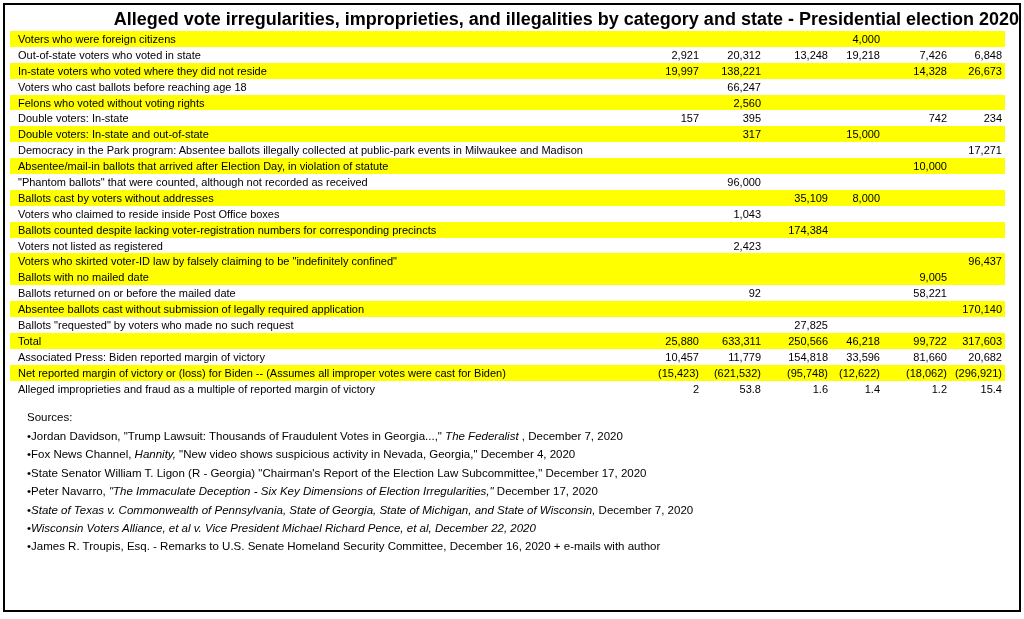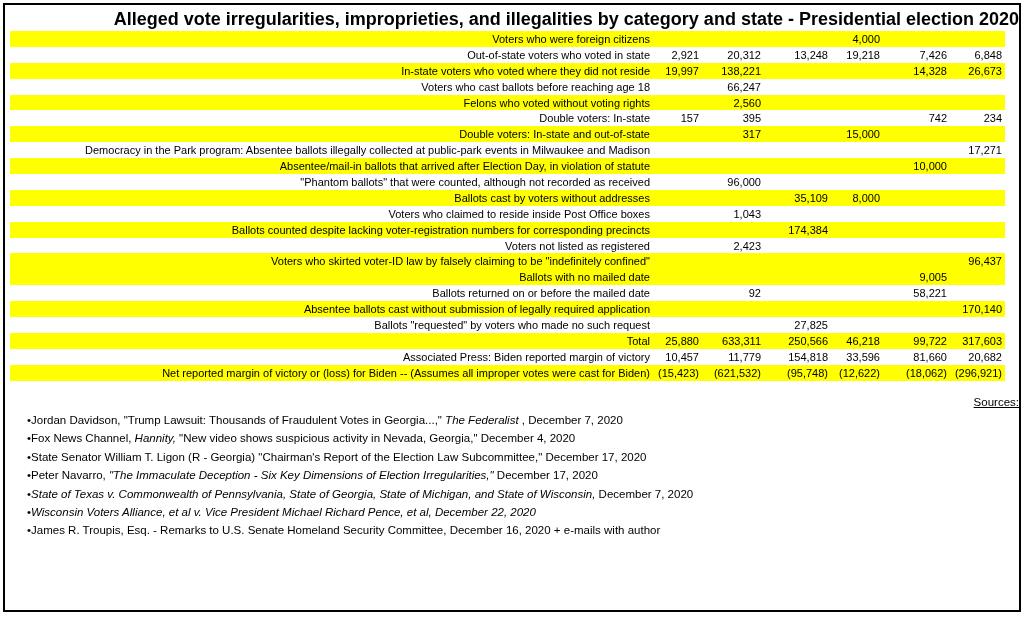--- a/index.html
+++ b/index.html
@@ -6,26 +6,26 @@
   html,body { width:1024px; height:619px; background:#fff; font-family:"Liberation Sans", sans-serif; color:#000; }
   .frame { margin:3px; height:609px; border:2px solid #000; background:#fff; overflow:hidden; }
   .title { text-align:right; font-weight:bold; font-size:18px; line-height:24px; padding-top:2px; letter-spacing:0; }
   .grid { margin:0 14px 0 5px; }
   .hdr-row { display:flex; margin-top:11px; height:16px; font-size:11px; align-items:flex-end; }
   .hdr-row .cat { text-align:center; padding-left:0; }
   .hdr { text-decoration:underline; }
   .num-h { text-align:center; }
   .row { display:flex; height:15.9px; align-items:center; font-size:11px; }
   .row.hl { background:#FFFF00; }
-  .cat { flex:1 1 auto; padding-left:8px; white-space:nowrap; overflow:hidden;text-align:right; }
+  .cat { flex:1 1 auto; padding-left:8px; white-space:nowrap; overflow:hidden; }
   .num { text-align:right; padding-right:3px; white-space:nowrap; flex:0 0 auto; }
   .c0 { width:52px; } .c1 { width:62px; } .c2 { width:67px; }
   .c3 { width:52px; } .c4 { width:67px; } .c5 { width:55px; }
   .sources { margin:12px 0 0 22px; font-size:11.5px; }
-  .src-head { text-decoration:underline; line-height:18.4px;text-align:right; }
+  .src-head { line-height:18.4px; }
   .src-line { line-height:18.4px; white-space:nowrap; }
   .src-line .it { font-style:italic; }
 </style>
 </head>
 <body>
 
 <div class="frame">
   <div class="title">Alleged vote irregularities, improprieties, and illegalities by category and state - Presidential election 2020</div>
 
   <div class="grid">
@@ -220,20 +220,29 @@
           <div class="num c5">20,682</div>
         </div>
         <div class="row hl">
           <div class="cat">Net reported margin of victory or (loss) for Biden -- (Assumes all improper votes were cast for Biden)</div>
           <div class="num c0">(15,423)</div>
           <div class="num c1">(621,532)</div>
           <div class="num c2">(95,748)</div>
           <div class="num c3">(12,622)</div>
           <div class="num c4">(18,062)</div>
           <div class="num c5">(296,921)</div>
+        </div>
+        <div class="row">
+          <div class="cat">Alleged improprieties and fraud as a multiple of reported margin of victory</div>
+          <div class="num c0">2</div>
+          <div class="num c1">53.8</div>
+          <div class="num c2">1.6</div>
+          <div class="num c3">1.4</div>
+          <div class="num c4">1.2</div>
+          <div class="num c5">15.4</div>
         </div>
       </div>
   </div>
 
   <div class="sources">
     <div class="src-head">Sources:</div>
     <div id="source-lines">
         <div class="src-line"><span class="">•Jordan Davidson, "Trump Lawsuit: Thousands of Fraudulent Votes in Georgia...," </span><span class="it">The Federalist </span><span class="">, December 7, 2020</span></div>
         <div class="src-line"><span class="">•Fox News Channel, </span><span class="it">Hannity, </span><span class=""> "New video shows suspicious activity in Nevada, Georgia," December 4, 2020</span></div>
         <div class="src-line"><span class="">•State Senator William T. Ligon (R - Georgia) "Chairman's Report of the Election Law Subcommittee," December 17, 2020</span></div>

